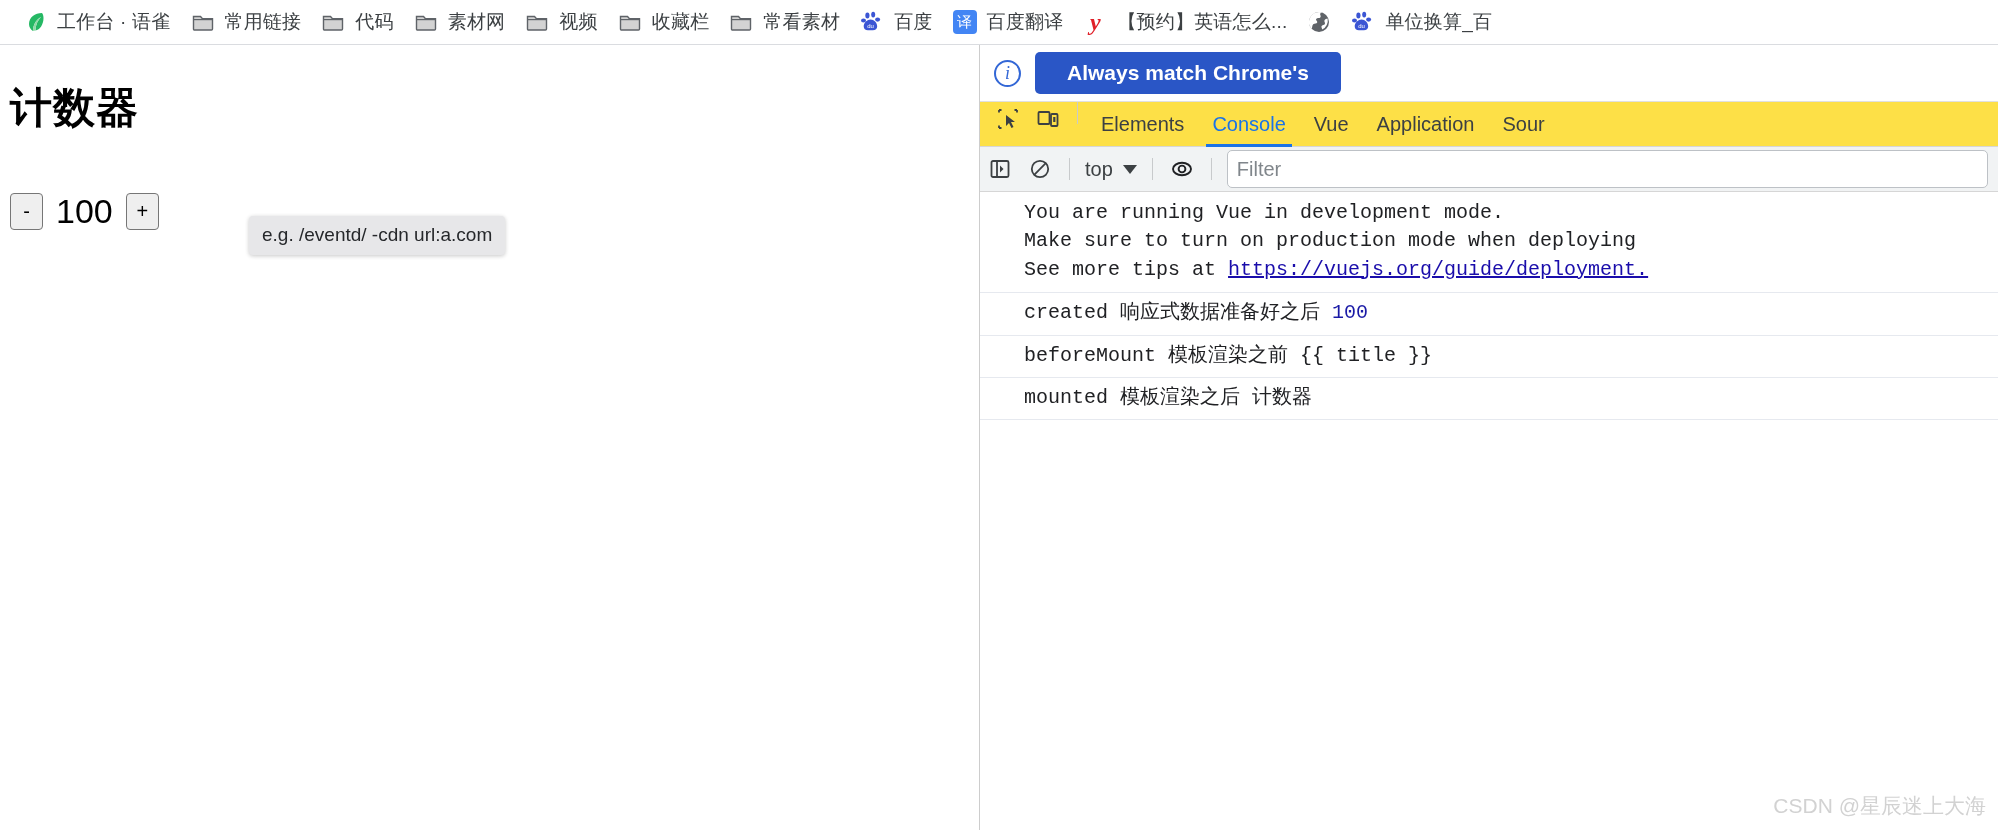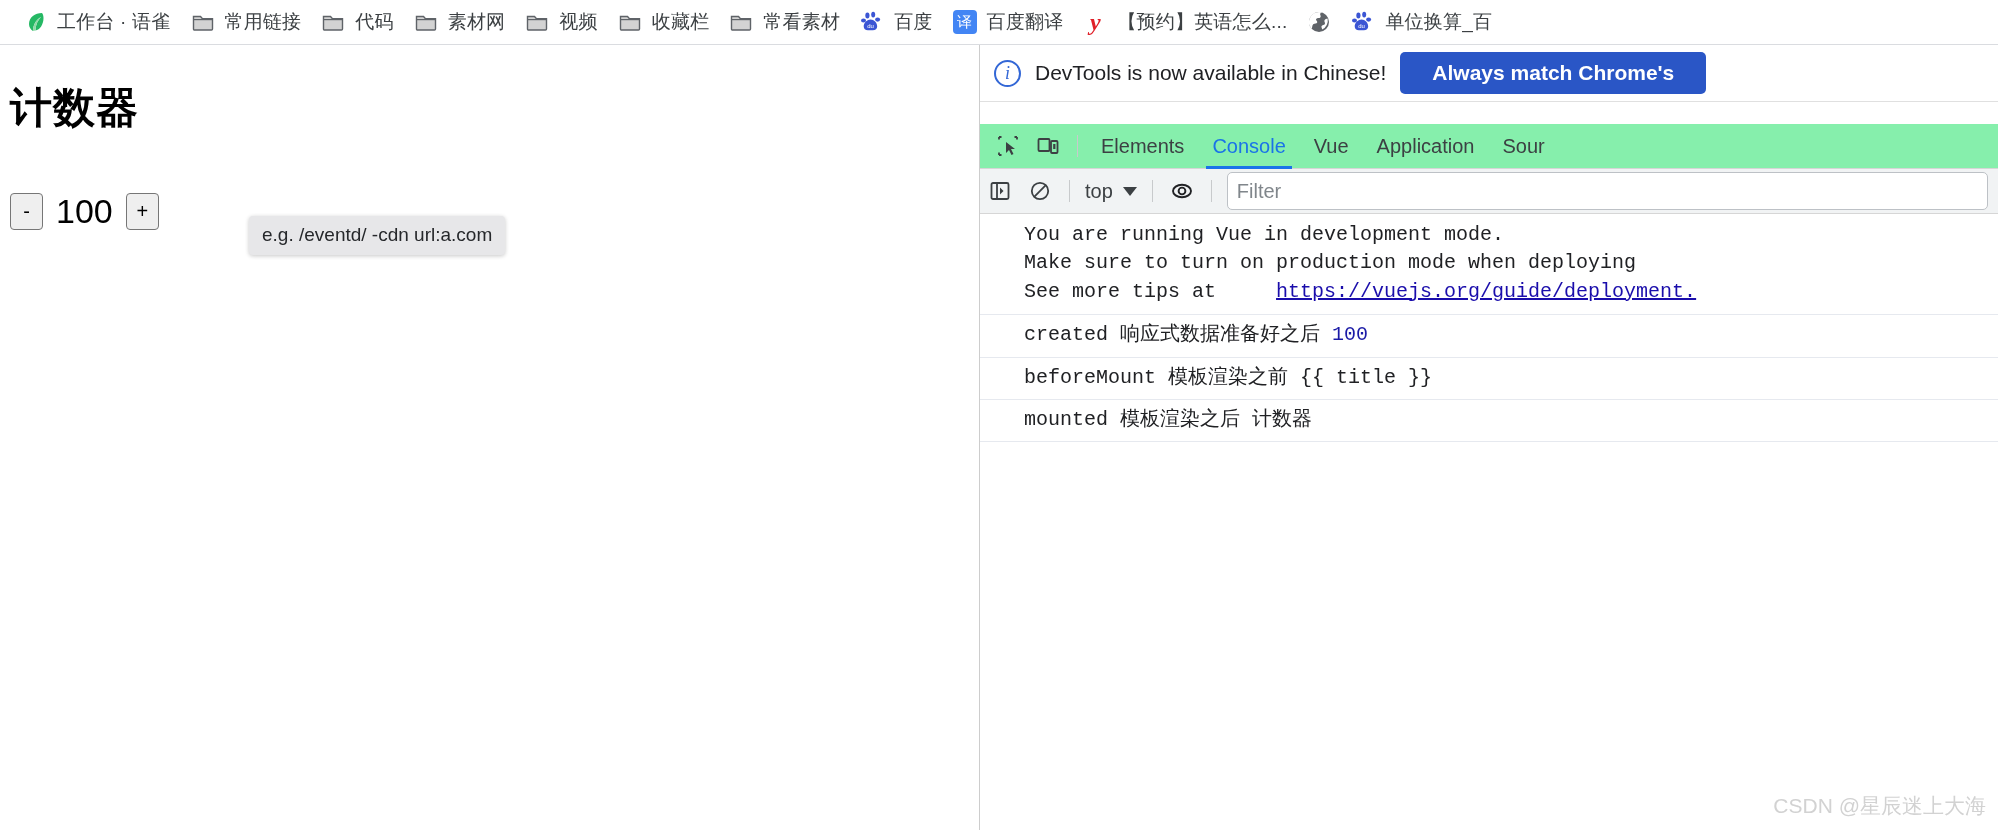--- a/index.html
+++ b/index.html
@@ -143,26 +143,25 @@
     padding: 9px 32px;
     cursor: pointer;
     font-family: "Liberation Sans", sans-serif;
     white-space: nowrap;
   }
 
   
   #dt-tabs {
     position: relative;
     height: 45px;
-    background: #86efac;
+    background: #fde047;
     border-bottom: 1px solid #d6d6d6;
-    display: flex; align-items: center;
+    display: flex; 
     padding-left: 8px;
     white-space: nowrap;
-    margin-top: 22px;
   }
   .dt-tool-icon {
     width: 34px; height: 34px;
     margin: 0 3px;
     display: flex; align-items: center; justify-content: center;
     border-radius: 4px;
     cursor: pointer;
   }
   .dt-sep {
     width: 1px; height: 22px;
@@ -241,21 +240,21 @@
     padding: 6px 0 7px 44px;
     font-size: 20px;
     line-height: 1.42;
     color: #202124;
     white-space: nowrap;
     position: relative;
   }
   .console-msg.multiline { white-space: pre; padding-top: 7px; padding-bottom: 8px;}
   .tok-gray { color: #9aa0a6; }
   .tok-num  { color: #1a1aa6; }
-  .tok-link { color: #1a0dab; text-decoration: underline; margin-left: 48px; }
+  .tok-link { color: #1a0dab; text-decoration: underline; }
 
   
   #watermark {
     position: absolute;
     right: 12px; bottom: 10px;
     font-size: 21px;
     color: #d2d2d2;
     white-space: nowrap;
   }
 </style>
@@ -365,21 +364,20 @@
     <button class="counter-btn">+</button>
   </div>
 
   <div id="tooltip">e.g. /eventd/ -cdn url:a.com</div>
 </div>
 
 <div id="devtools">
 
   <div id="dt-banner">
     <div id="banner-info-icon">i</div>
-    <div id="banner-text">DevTools is now available in Chinese!</div>
     <button id="banner-button">Always match Chrome's</button>
   </div>
 
   <div id="dt-tabs">
     <div class="dt-tool-icon">
       <svg width="24" height="24" viewBox="0 0 24 24">
         <path d="M3 3h4M3 3v4M21 3h-4M21 3v4M3 21h4M3 21v-4" stroke="#3c4043" stroke-width="1.8" fill="none" stroke-dasharray="2.5 2"></path>
         <path d="M10 8 L10 19 L13 16 L15.5 21 L17.5 20 L15 15 L19 15 Z" fill="#3c4043"></path>
       </svg>
     </div>

